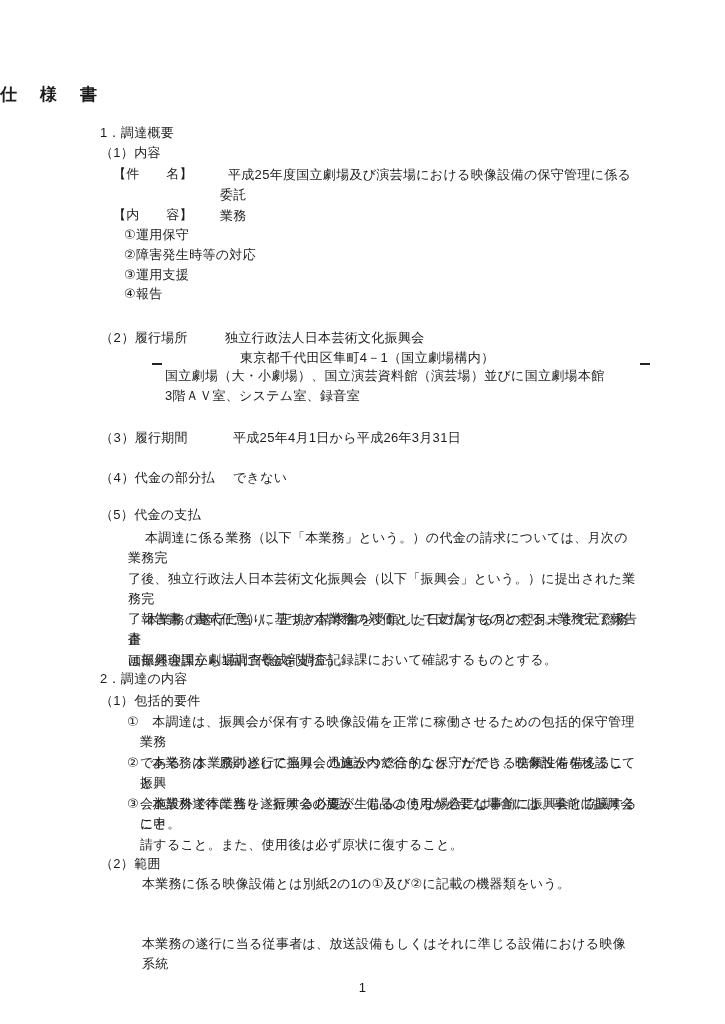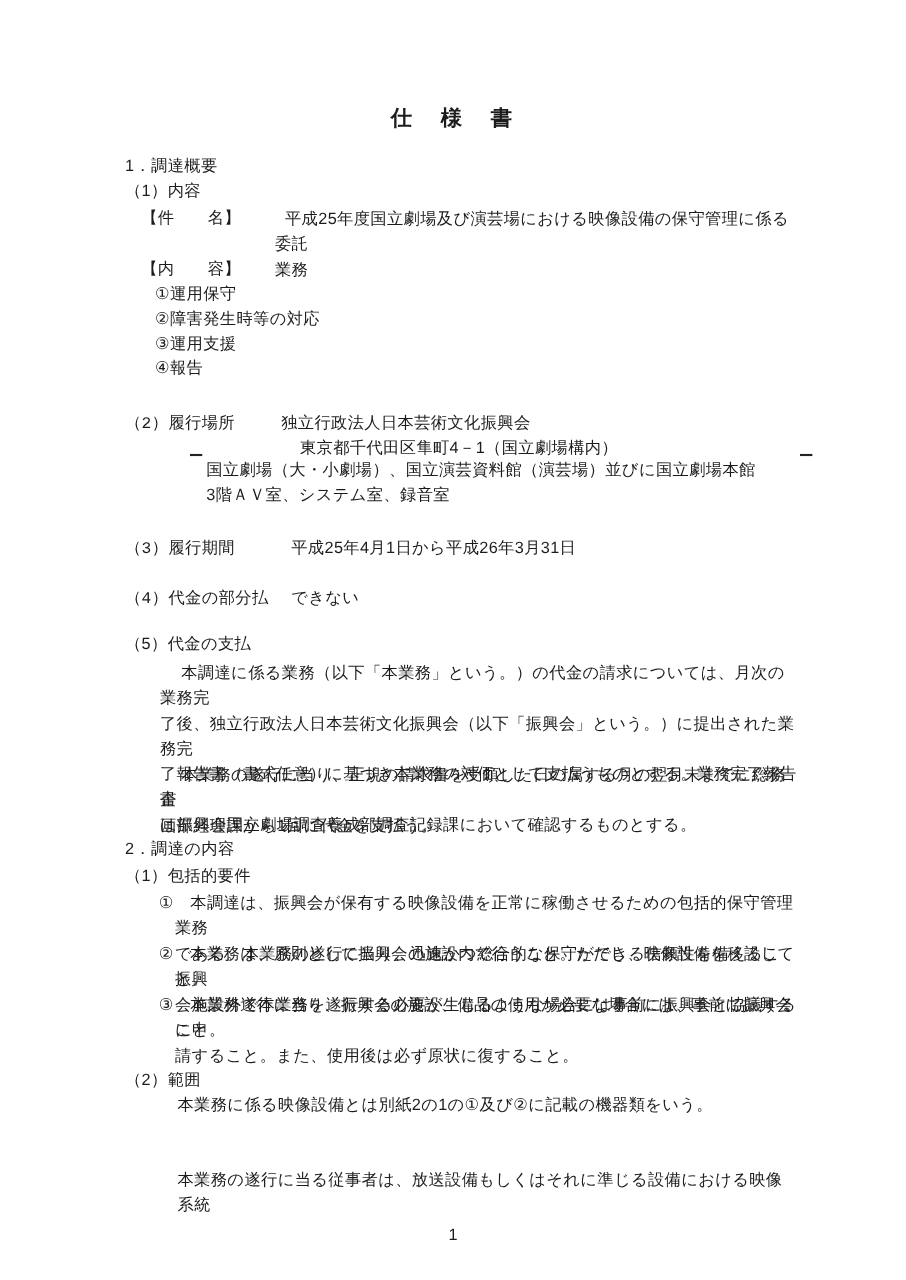--- a/index.html
+++ b/index.html
@@ -22,21 +22,20 @@
   .abs {
     position: absolute;
     left: 100px;
     right: 87px;
   }
   .doc-title {
     position: absolute;
     top: 85px;
     left: 0;
     width: 100%;
-    text-align: center;
     font-size: 17px;
     font-weight: bold;
     letter-spacing: 3px;
   }
   .pre { white-space: pre-line; }
 
   
   .subject-text {
     margin-left: 120px;
     text-indent: 8px;

